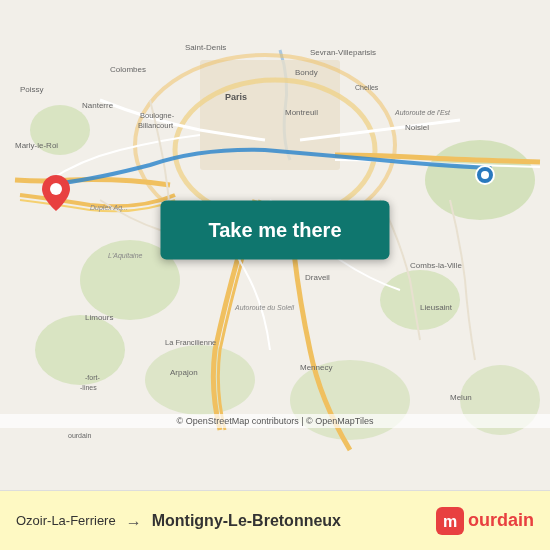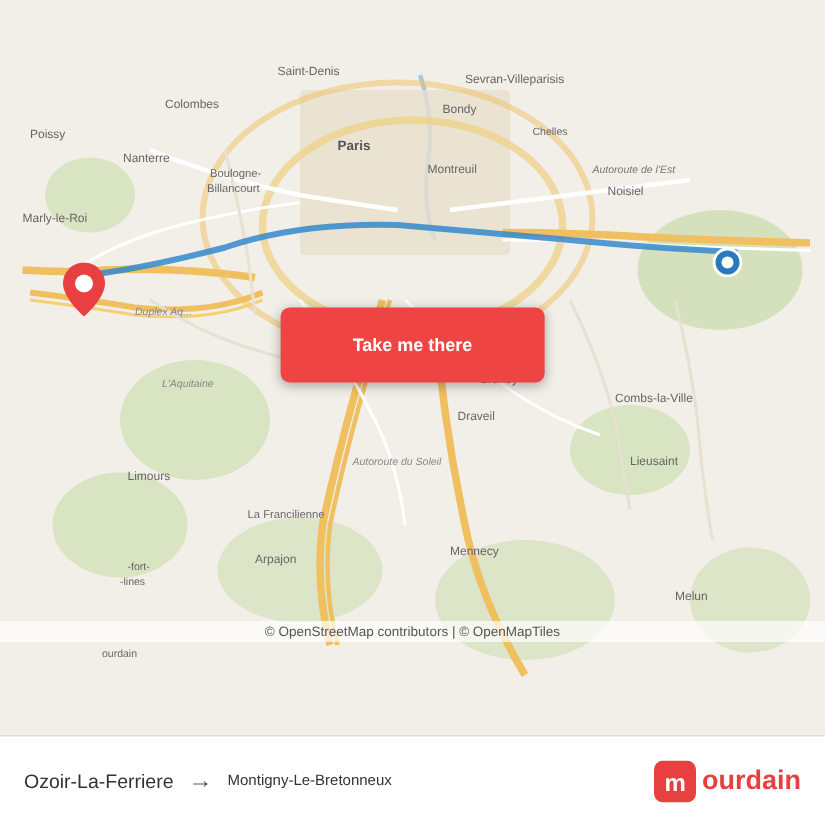--- a/index.html
+++ b/index.html
@@ -34,26 +34,26 @@
       width: 100%;
       height: 100%;
     }
 
     
     .take-me-there-btn {
       position: absolute;
       left: 50%;
       top: 47%;
       transform: translate(-50%, -50%);
-      background: #ef4444;
+      background: #0f766e;
       color: white;
       border: none;
       border-radius: 6px;
       padding: 18px 48px;
-      font-size: 12px;
+      font-size: 20px;
       font-weight: bold;
       cursor: pointer;
       white-space: nowrap;
       z-index: 10;
       box-shadow: 0 2px 8px rgba(0,0,0,0.3);
     }
 
     
     .marker-red {
       position: absolute;
@@ -66,21 +66,21 @@
       position: absolute;
       right: 55px;
       top: 165px;
       z-index: 5;
     }
 
     
     #bottom-bar {
       width: 550px;
       height: 60px;
-      background: #ffffff;
+      background: #fef9c3;
       display: flex;
       align-items: center;
       justify-content: space-between;
       padding: 0 16px;
       border-top: 1px solid #ddd;
     }
 
     .route-info {
       display: flex;
       align-items: center;
@@ -93,23 +93,23 @@
       color: #333;
       font-weight: 500;
     }
 
     .arrow-icon {
       color: #555;
       font-size: 16px;
     }
 
     .location-to {
-      font-size: 10px;
+      font-size: 16px;
       color: #333;
-      font-weight: 400;
+      font-weight: 700;
     }
 
     .moovit-logo {
       display: flex;
       align-items: center;
       gap: 4px;
     }
 
     .moovit-text {
       font-size: 18px;

